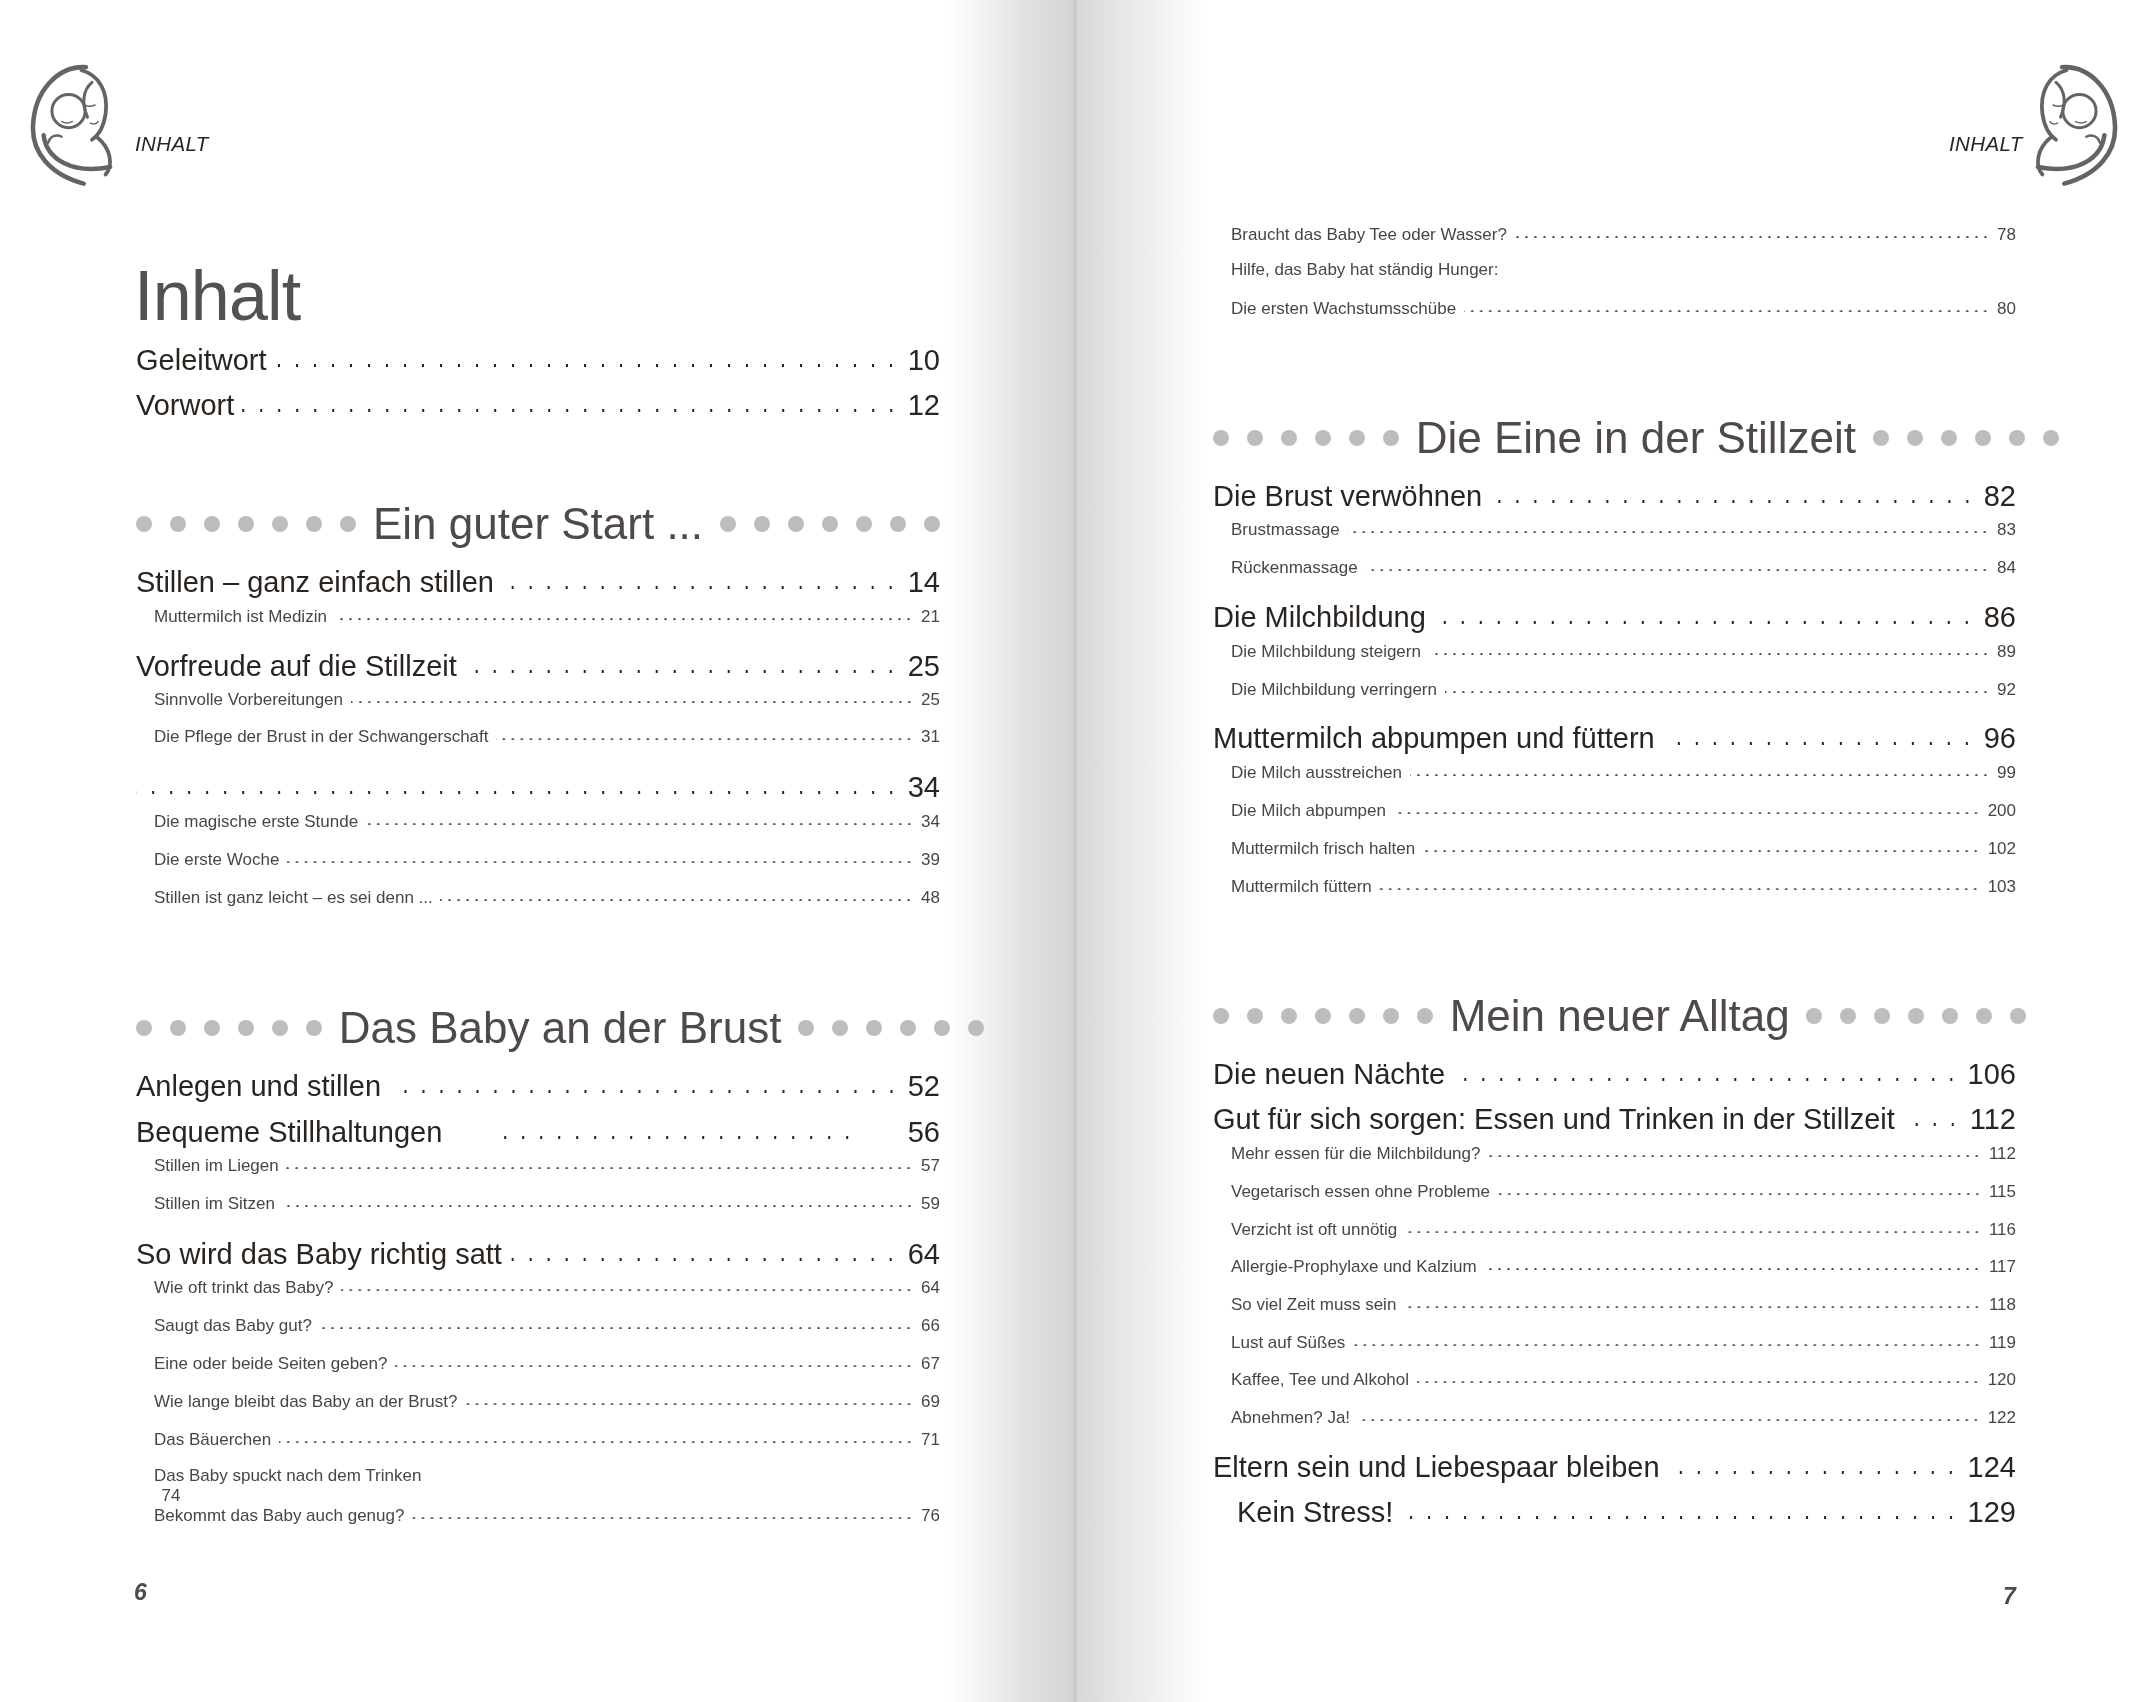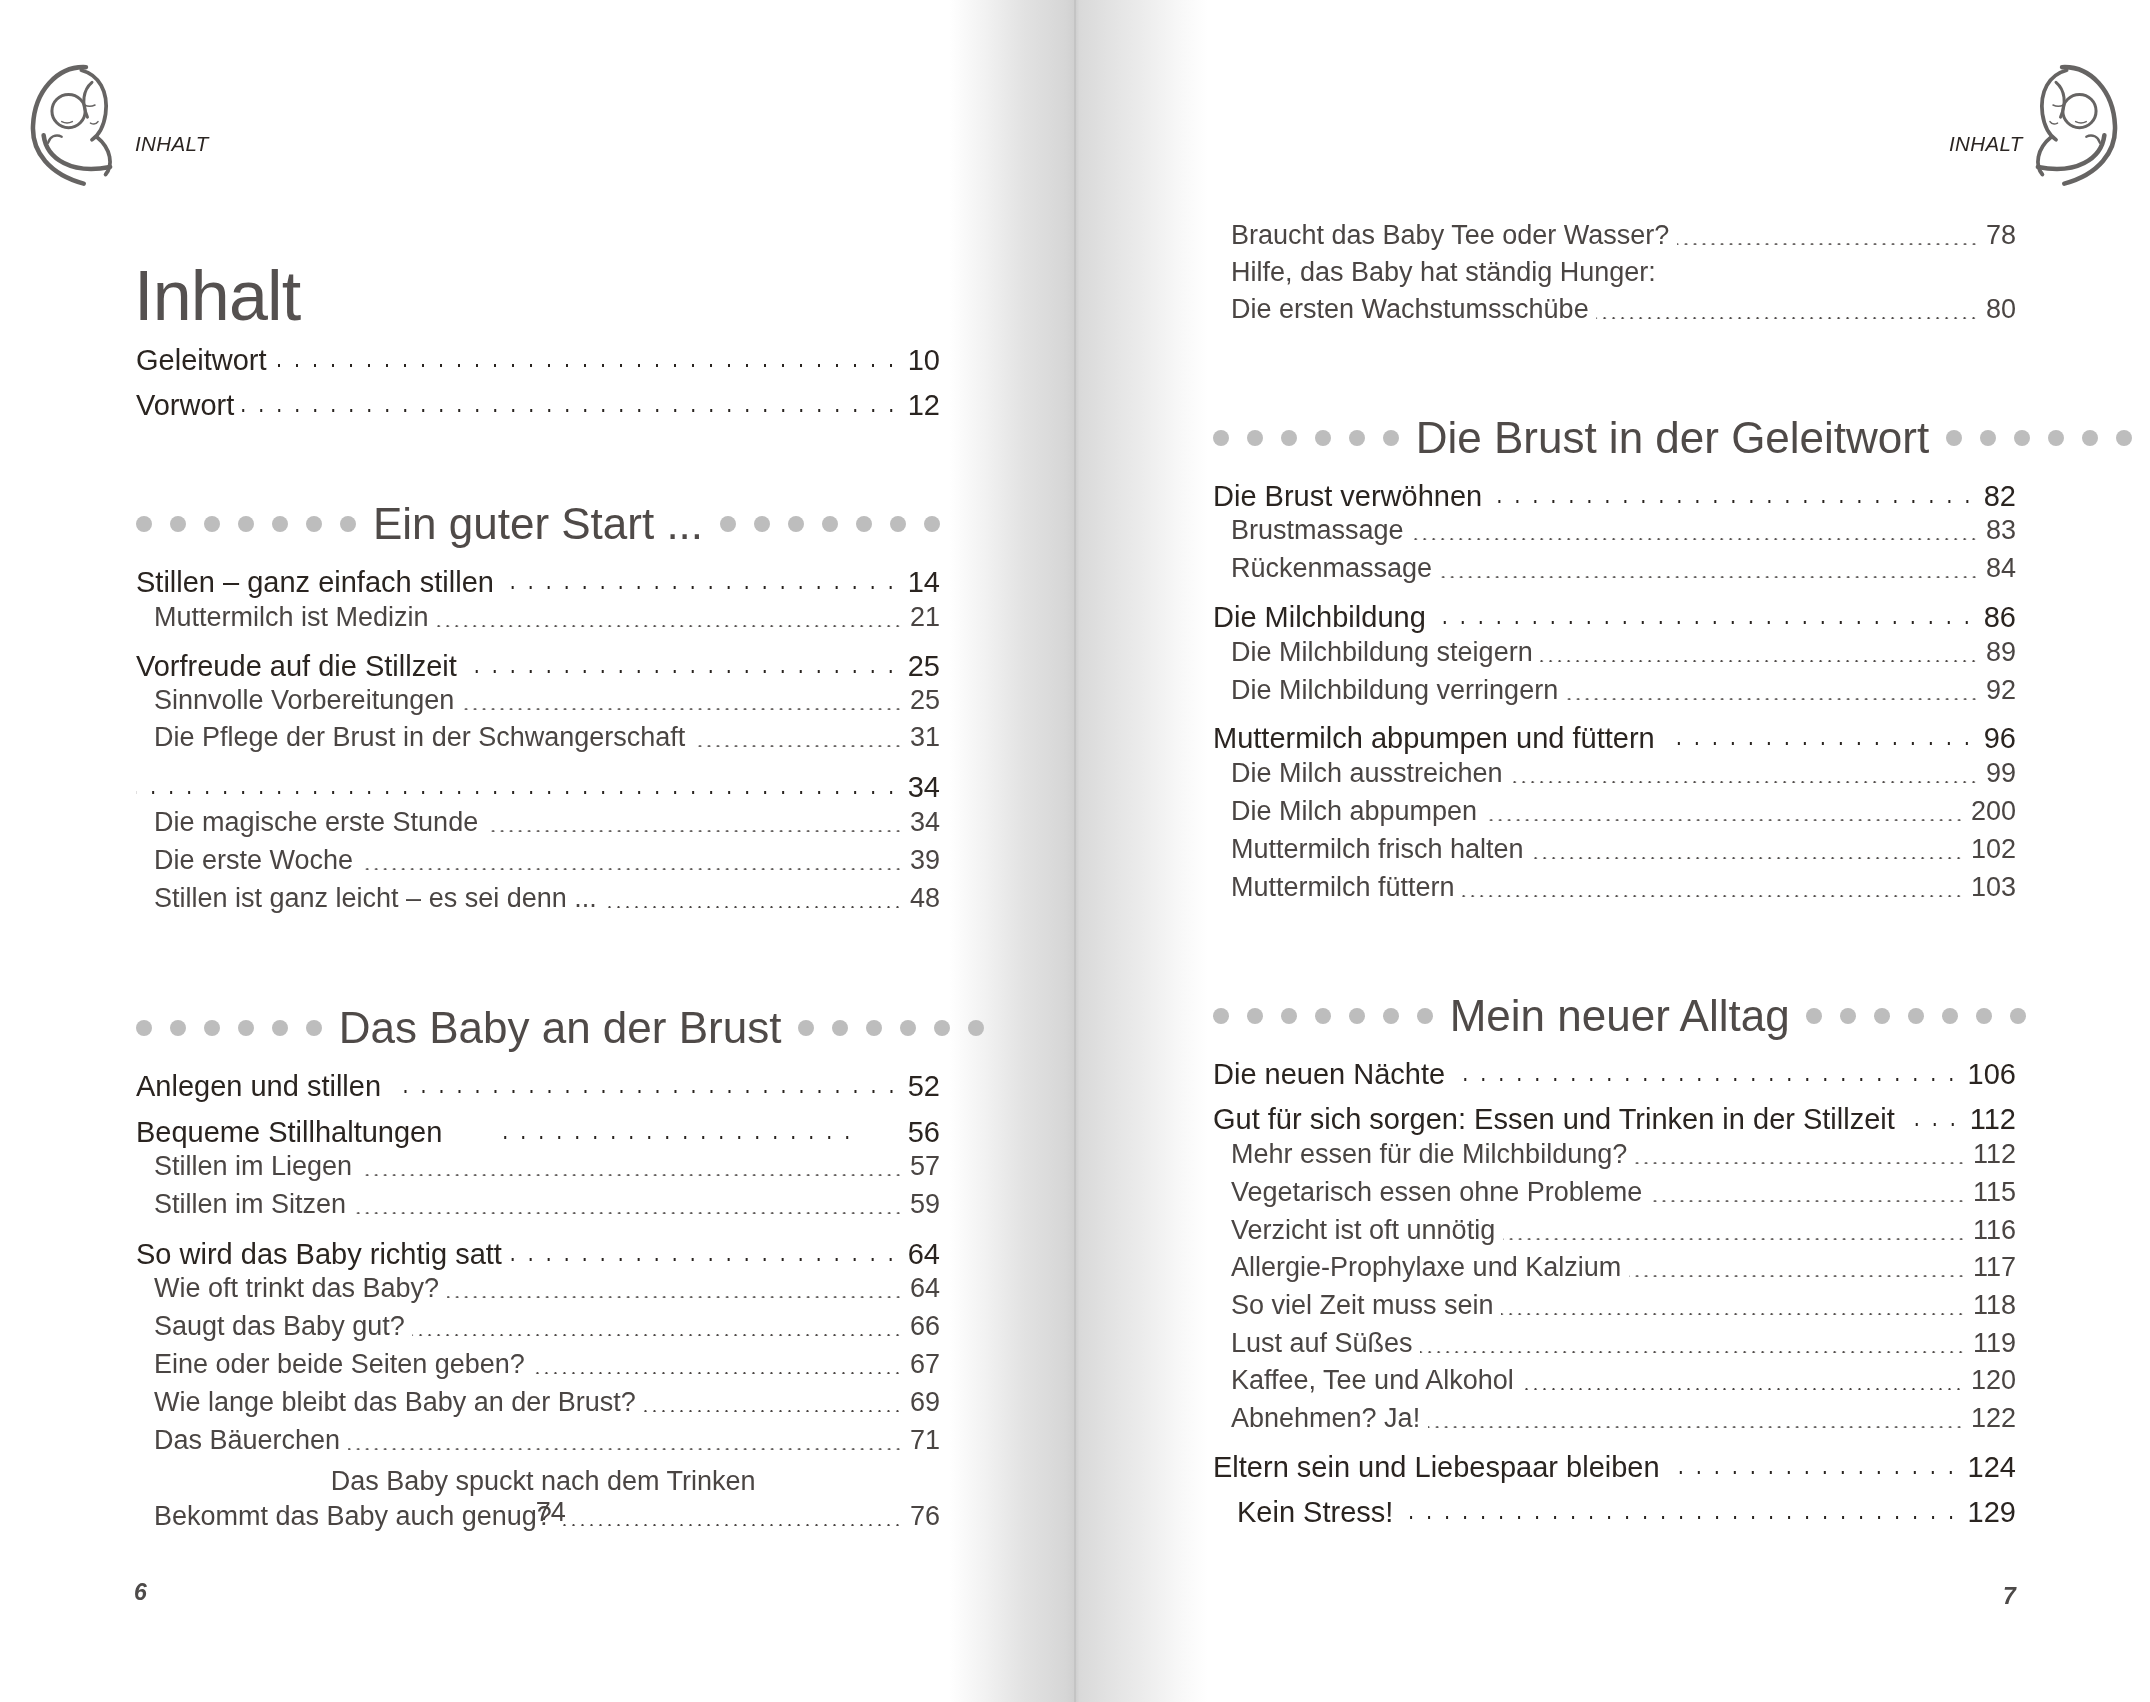--- a/index.html
+++ b/index.html
@@ -37,21 +37,21 @@
 
   .row { position: absolute; left: 0; right: 0; display: flex; align-items: baseline; white-space: nowrap; }
   .row .label { flex: 0 0 auto; padding-right: 7.6px; }
   .row .leader { flex: 1 1 auto; overflow: hidden; position: relative; height: 1em; }
   .row .leader::after { content: ""; position: absolute; left: 0; right: 0; bottom: 0.12em; height: 3px;
     background-image: radial-gradient(circle, currentColor 1.2px, transparent 1.5px);
     background-repeat: repeat-x; background-position: right center; }
   .row .num { flex: 0 0 auto; padding-left: 7.6px; text-align: right; }
   .row.main { font-size: 29px; color: #2a2420; }
   .row.main .leader::after { background-size: 18px 3px; }
-  .row.sub { font-size: 27px; color: #4a4543; padding-left: 18px; align-items: center; }
+  .row.sub { font-size: 17px; color: #4a4543; padding-left: 18px; }
   .row.sub .leader::after { background-size: 9px 3px; height: 2.3px; background-image: radial-gradient(circle, currentColor 1px, transparent 1.3px); }
 
   .section { position: absolute; left: 0; right: 0; display: flex; align-items: center; justify-content: space-between; height: 61px; }
   .section .dots { display: flex; gap: 18px; align-items: center; }
   .section .dot { width: 16px; height: 16px; border-radius: 50%; background: #bdbdbd; display: block; }
   .section .heading { font-size: 44px; color: #4f4a48; line-height: 1; white-space: nowrap; padding: 0 16.7px; }
 </style>
 </head>
 <body>
 
@@ -265,21 +265,21 @@
     </div>
     <div class="section" style="top: 407px;">
       <span class="dots">
         <span class="dot"></span>
         <span class="dot"></span>
         <span class="dot"></span>
         <span class="dot"></span>
         <span class="dot"></span>
         <span class="dot"></span>
       </span>
-      <span class="heading">Die Brust in der Geleitwort</span>
+      <span class="heading">Die Eine in der Stillzeit</span>
       <span class="dots">
         <span class="dot"></span>
         <span class="dot"></span>
         <span class="dot"></span>
         <span class="dot"></span>
         <span class="dot"></span>
         <span class="dot"></span>
       </span>
     </div>
     <div class="row main" style="top: 477px; height: 29px;">

